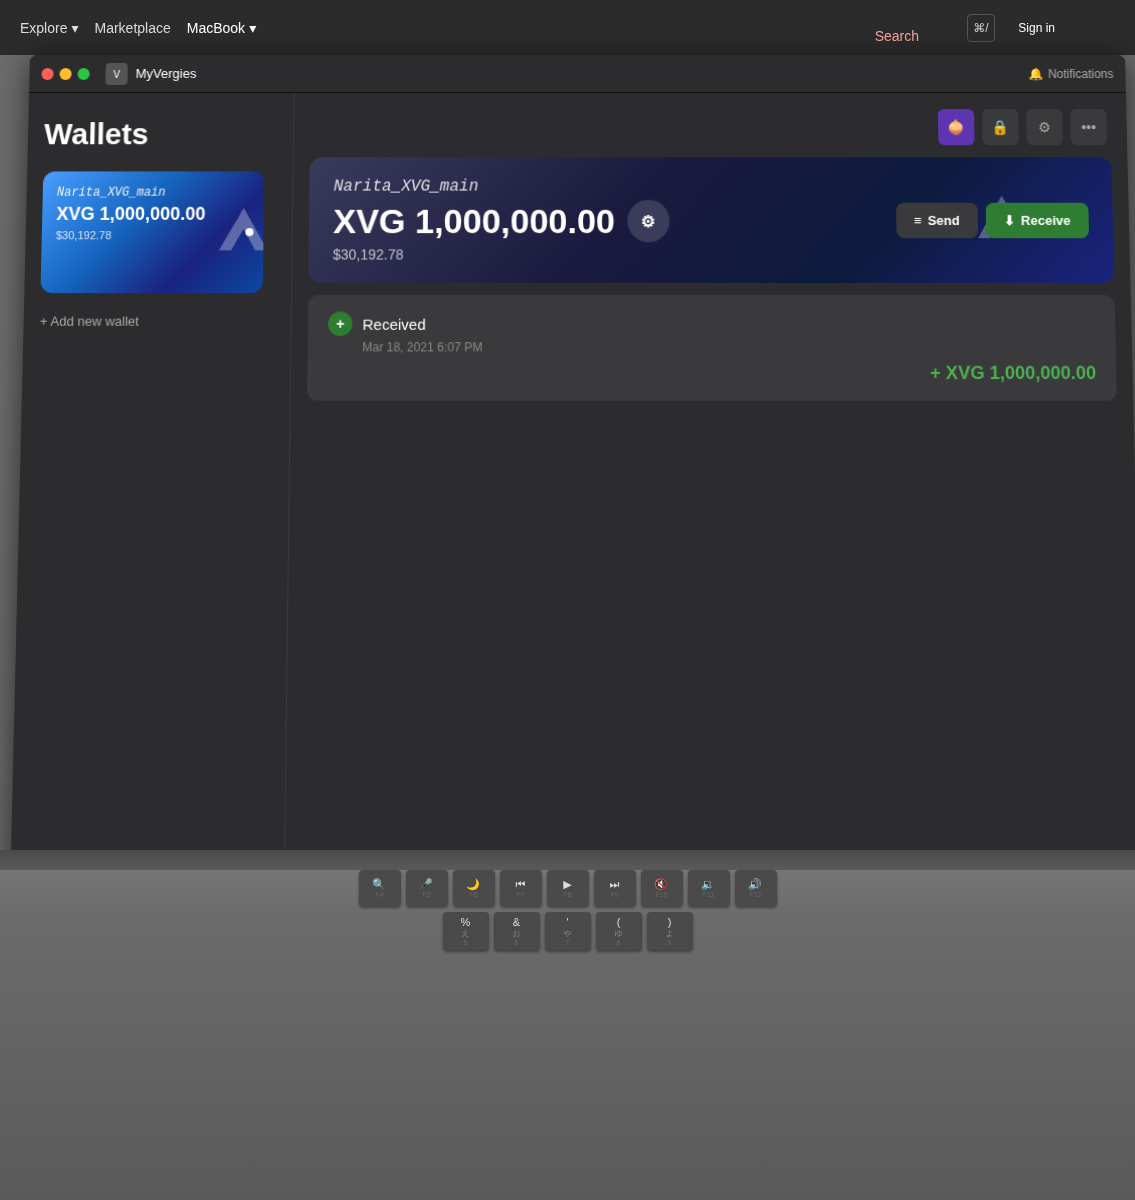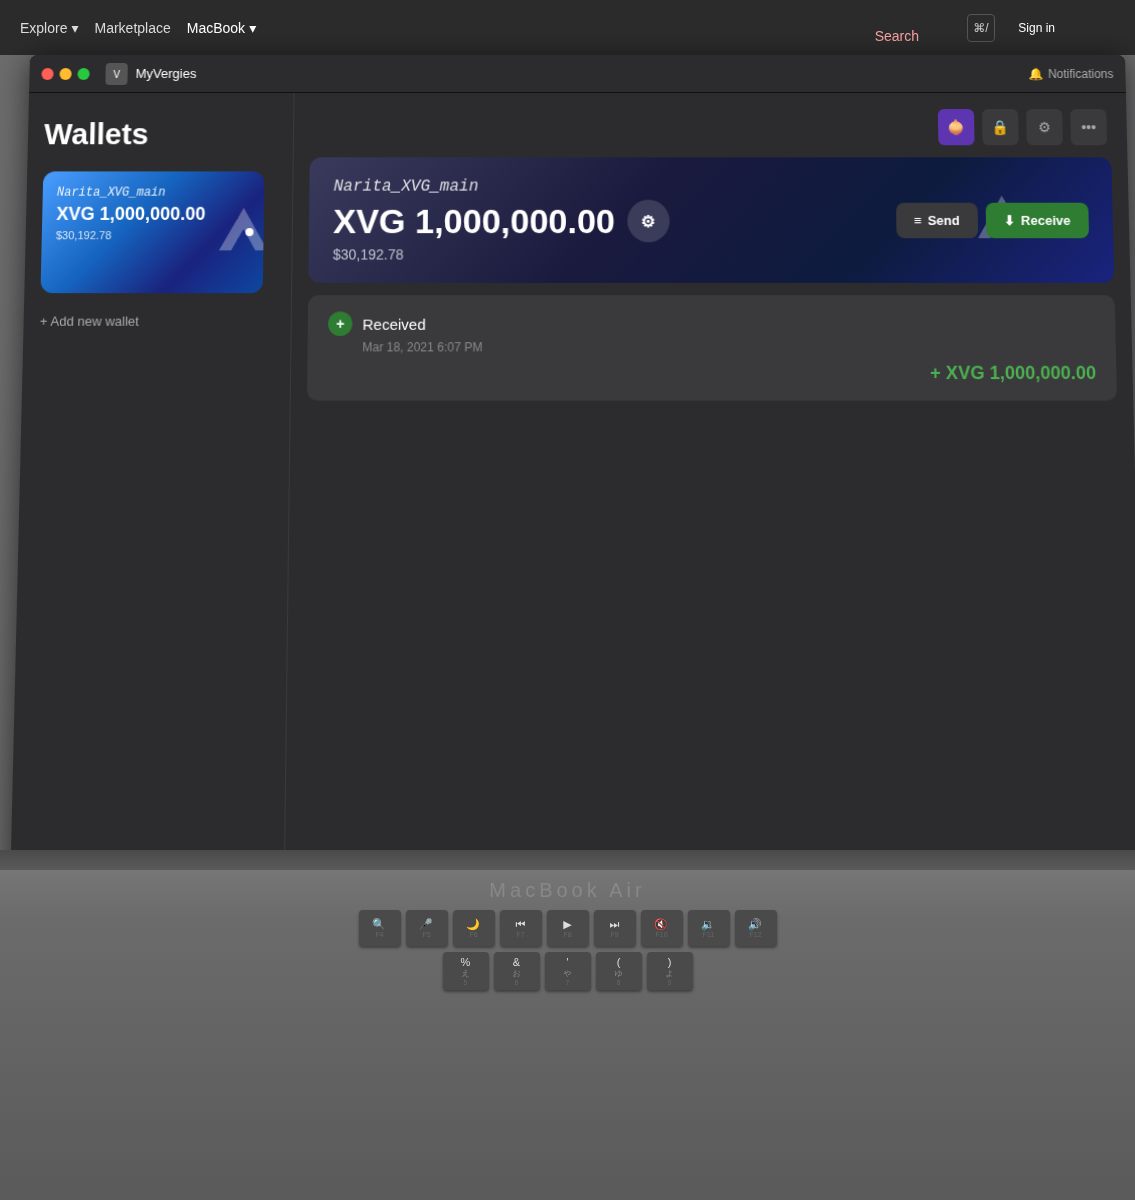--- a/index.html
+++ b/index.html
@@ -544,21 +544,20 @@
         </div>
         <div class="tx-date">Mar 18, 2021 6:07 PM</div>
         <div class="tx-amount">+ XVG 1,000,000.00</div>
       </div>
     </div>
   </div>
 </div>
 
 <div class="laptop-body">
   <div class="laptop-hinge"></div>
-  <div class="laptop-brand">MacBook Air</div>
 
   <div class="keyboard-area">
 
     <div class="key-row">
       <div class="key" style="width:42px; padding:4px 6px;">
         <span class="key-main">🔍</span>
         <span class="key-fn">F4</span>
       </div>
       <div class="key" style="width:42px; padding:4px 6px;">
         <span class="key-main">🎤</span>

